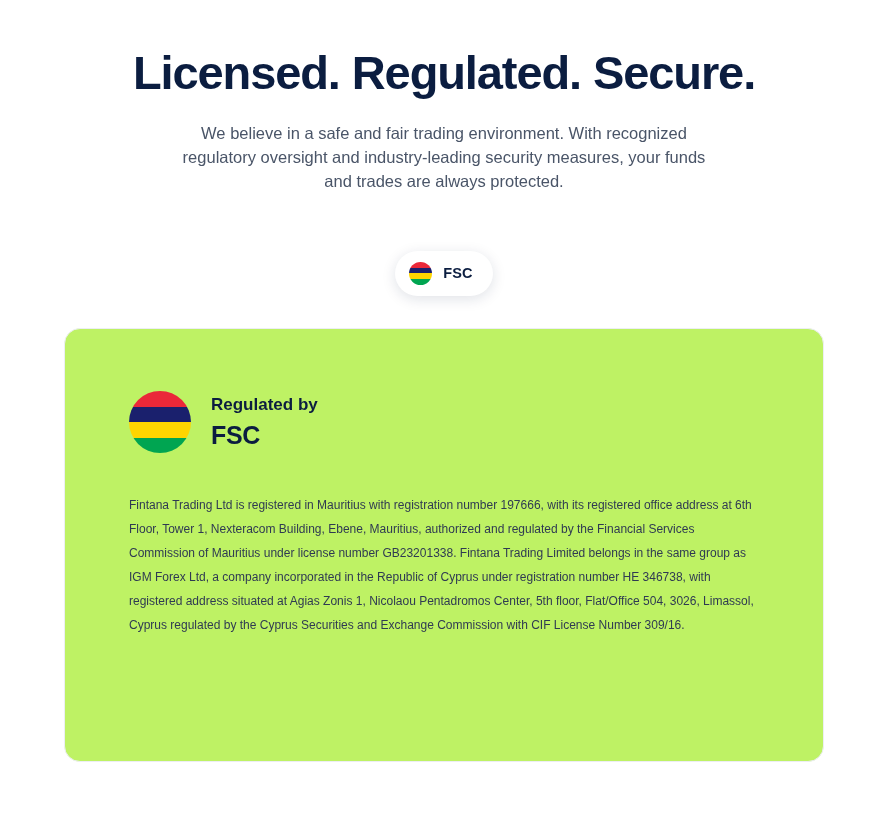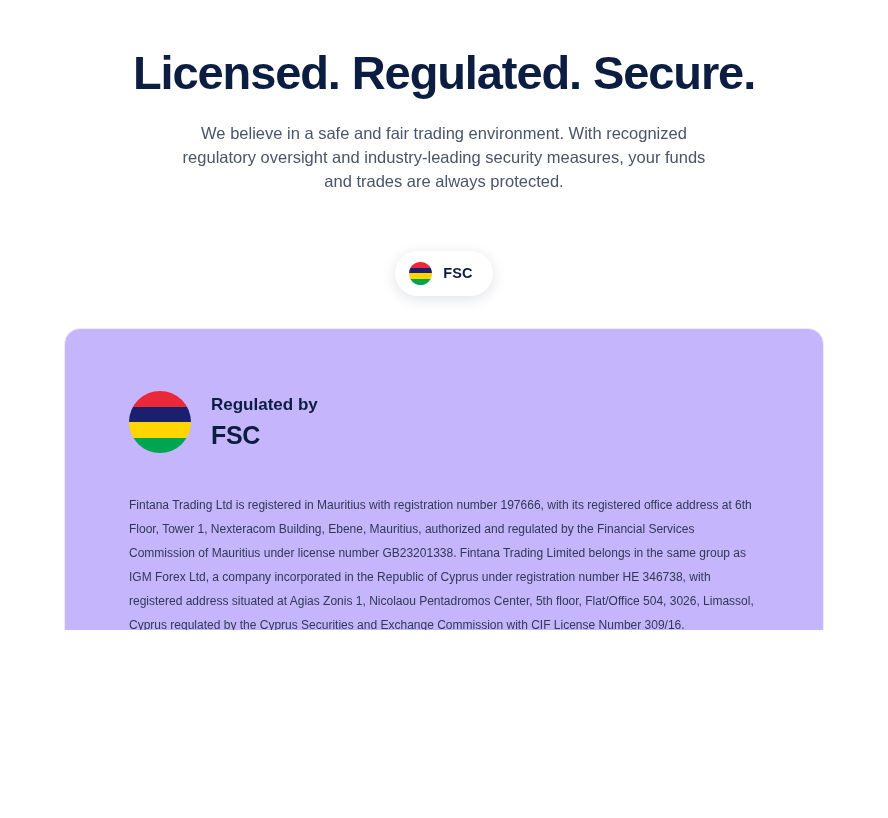--- a/index.html
+++ b/index.html
@@ -5,21 +5,21 @@
   * { box-sizing: border-box; margin: 0; padding: 0; }
   html, body {
     width: 888px;
     height: 818px;
     background: #ffffff;
     font-family: "Liberation Sans", sans-serif;
     color: #0d1b3e;
   }
   .page {
     width: 888px;
-    height: 630px;
+    height: 818px;
     position: relative;
     overflow: hidden;
   }
   .headline {
     text-align: center;
     font-size: 47px;
     line-height: 1.08;
     font-weight: 700;
     letter-spacing: -1.1px;
     color: #0b1d40;
@@ -64,21 +64,21 @@
     font-weight: 700;
     color: #0b1d40;
     letter-spacing: 0.2px;
   }
   .card {
     position: absolute;
     left: 64px;
     top: 328px;
     width: 760px;
     height: 434px;
-    background: #c4b5fd;
+    background: #bef264;
     border: 1px solid #eceef3;
     border-radius: 16px;
   }
   .card-head {
     display: flex;
     align-items: center;
     gap: 20px;
     padding: 62px 0 0 64px;
   }
   .reg-by {

